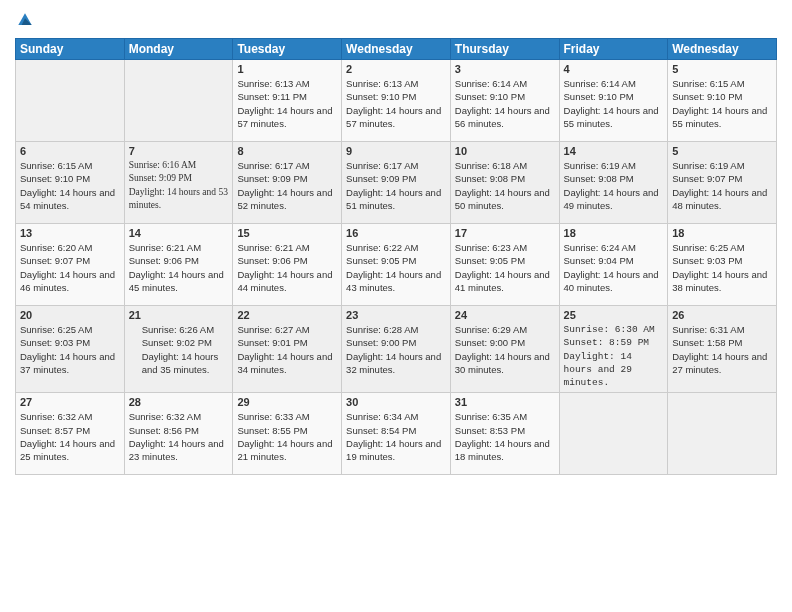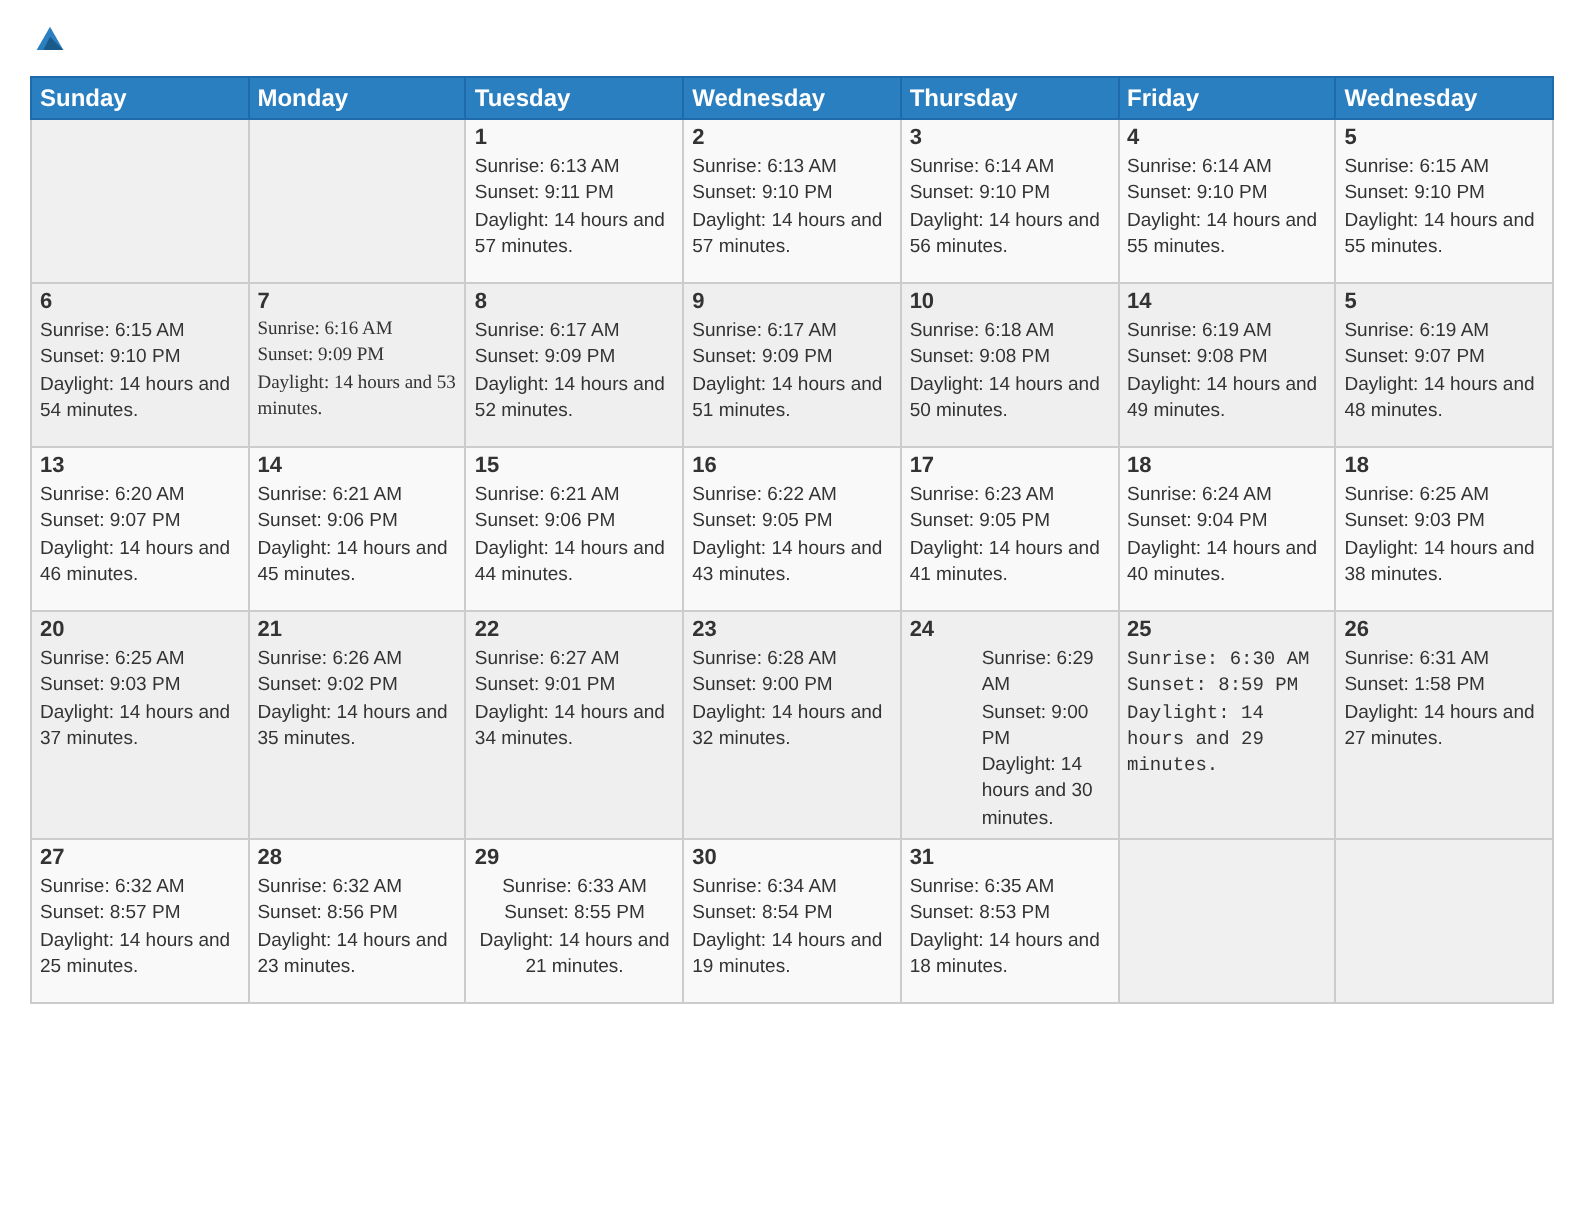--- a/index.html
+++ b/index.html
@@ -262,39 +262,39 @@
         </tr>
         <tr>
           <td>
             <span class="day-number">20</span>
             <div class="day-info" style="white-space: pre-line;">Sunrise: 6:25 AM
 Sunset: 9:03 PM
 Daylight: 14 hours and 37 minutes.</div>
           </td>
           <td>
             <span class="day-number">21</span>
-            <div class="day-info" style="white-space: pre-line;">Sunrise: 6:26 AM
+            <div class="day-info" style="white-space: pre-line; margin-left: 13px;">Sunrise: 6:26 AM
 Sunset: 9:02 PM
 Daylight: 14 hours and 35 minutes.</div>
           </td>
           <td>
             <span class="day-number">22</span>
             <div class="day-info" style="white-space: pre-line;">Sunrise: 6:27 AM
 Sunset: 9:01 PM
 Daylight: 14 hours and 34 minutes.</div>
           </td>
           <td>
             <span class="day-number">23</span>
             <div class="day-info" style="white-space: pre-line;">Sunrise: 6:28 AM
 Sunset: 9:00 PM
 Daylight: 14 hours and 32 minutes.</div>
           </td>
           <td>
             <span class="day-number">24</span>
-            <div class="day-info" style="white-space: pre-line; margin-left: 36px;">Sunrise: 6:29 AM
+            <div class="day-info" style="white-space: pre-line;">Sunrise: 6:29 AM
 Sunset: 9:00 PM
 Daylight: 14 hours and 30 minutes.</div>
           </td>
           <td>
             <span class="day-number">25</span>
             <div class="day-info" style="white-space: pre-line; font-family: Liberation Mono, monospace;">Sunrise: 6:30 AM
 Sunset: 8:59 PM
 Daylight: 14 hours and 29 minutes.</div>
           </td>
           <td>
@@ -312,21 +312,21 @@
 Daylight: 14 hours and 25 minutes.</div>
           </td>
           <td>
             <span class="day-number">28</span>
             <div class="day-info" style="white-space: pre-line;">Sunrise: 6:32 AM
 Sunset: 8:56 PM
 Daylight: 14 hours and 23 minutes.</div>
           </td>
           <td>
             <span class="day-number">29</span>
-            <div class="day-info" style="white-space: pre-line; text-align: center;">Sunrise: 6:33 AM
+            <div class="day-info" style="white-space: pre-line;">Sunrise: 6:33 AM
 Sunset: 8:55 PM
 Daylight: 14 hours and 21 minutes.</div>
           </td>
           <td>
             <span class="day-number">30</span>
             <div class="day-info" style="white-space: pre-line;">Sunrise: 6:34 AM
 Sunset: 8:54 PM
 Daylight: 14 hours and 19 minutes.</div>
           </td>
           <td>

